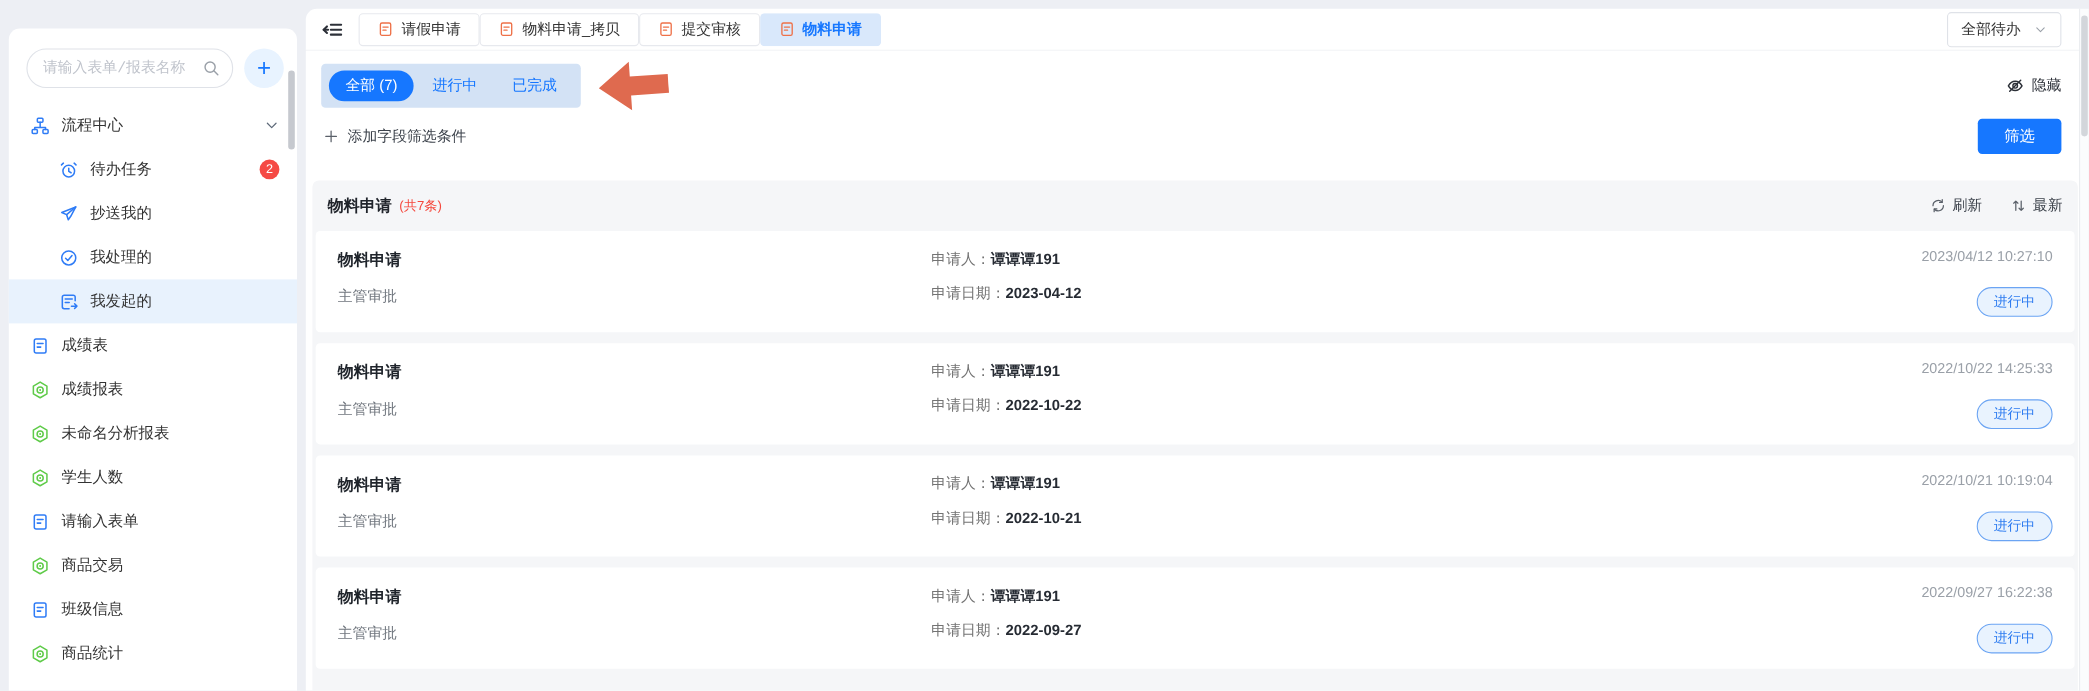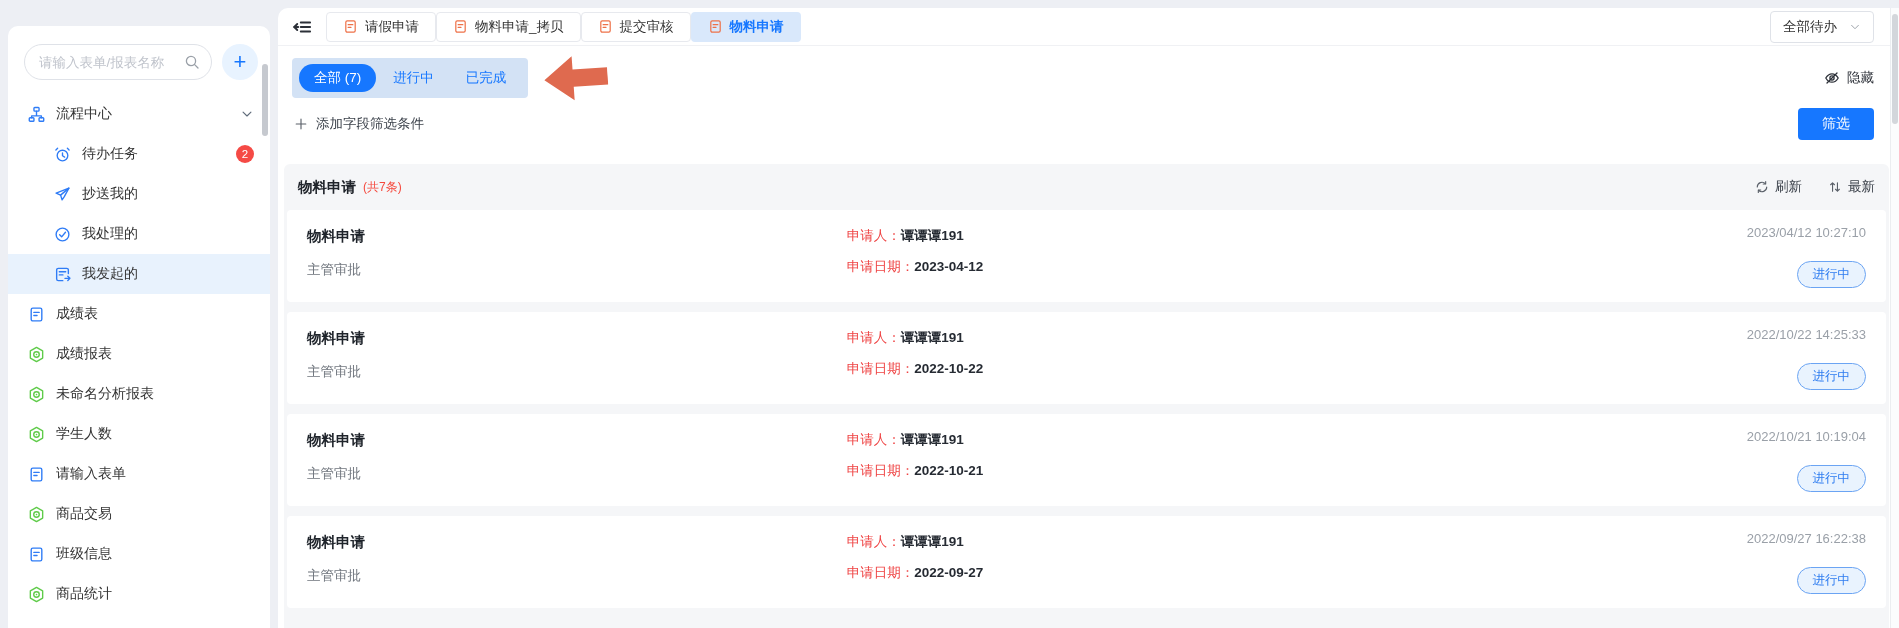--- a/index.html
+++ b/index.html
@@ -9,21 +9,21 @@
     font-family:"Liberation Sans","DejaVu Sans",sans-serif;
     color:#333; position:relative; font-size:14px;
   }
   svg { display:block; }
   .icn svg, .mini svg { width:100%; height:100%; fill:none; stroke:currentColor; stroke-width:1.3; stroke-linecap:round; stroke-linejoin:round; }
 
   
   .sidebar { position:absolute; left:8px; top:26px; width:262px; height:602px; background:#fff; border-radius:10px 10px 0 0; }
   .search-row { display:flex; align-items:center; gap:10px; padding:18px 12px 10px 16px; }
   .search-wrap { flex:1; position:relative; }
-  .search-wrap input { width:100%; height:36px; border:1px solid #dfe2e8; border-radius:18px; padding:0 34px 0 14px; font-size:13.5px; color:#333; outline:none; background:#fff; font-family:Liberation Sans, sans-serif; }
+  .search-wrap input { width:100%; height:36px; border:1px solid #dfe2e8; border-radius:18px; padding:0 34px 0 14px; font-size:13.5px; color:#333; outline:none; background:#fff; font-family:Liberation Mono, monospace; }
   .search-wrap input::placeholder { color:#c0c4cc; }
   .search-wrap .mini { position:absolute; right:12px; top:10px; width:16px; height:16px; color:#9aa0a8; }
   .add-btn { width:36px; height:36px; border-radius:50%; background:#e8f3ff; color:#1677ff; border:none; font-size:22px; line-height:34px; text-align:center; flex:0 0 auto; font-family:inherit; }
   .side-nav { margin-top:4px; }
   .side-item { height:40px; display:flex; align-items:center; padding-right:16px; font-size:14px; color:#333; cursor:pointer; }
   .side-item.lvl0 { padding-left:20px; }
   .side-item.lvl1 { padding-left:46px; }
   .side-item.selected { background:#e8f2fd; }
   .side-item .icn { width:17px; height:17px; margin-right:11px; flex:0 0 auto; }
   .icn.blue { color:#2f7cf6; }
@@ -69,21 +69,21 @@
   .l-count { color:#f5483d; margin-left:7px; font-size:12px; }
   .l-actions { margin-left:auto; display:flex; gap:26px; align-items:center; color:#3d434c; font-size:13.5px; }
   .l-act { display:flex; align-items:center; gap:6px; cursor:pointer; }
   .l-act .mini { width:14px; height:14px; color:#5a6069; }
 
   .row { background:#fff; border-radius:4px; height:92px; margin:0 1px 10px 1px; position:relative; padding:17px 20px; cursor:pointer; }
   .r-title { font-size:14.5px; font-weight:bold; color:#1f242b; }
   .r-step { margin-top:15px; font-size:13.5px; color:#70767e; }
   .r-mid { position:absolute; left:35%; top:17px; }
   .r-mid .line2 { margin-top:13px; }
-  .r-lab { color:#ef4444; font-size:13.5px; }
+  .r-lab { color:#737373; font-size:13.5px; }
   .r-val { color:#262b33; font-size:13.5px; font-weight:600; }
   .r-time { position:absolute; right:20px; top:15px; color:#9aa0a8; font-size:13px; }
   .r-status { position:absolute; right:20px; bottom:14px; border:1px solid #6ba4f3; color:#2e7cf0; background:#e9f3fe; border-radius:14px; padding:4px 15px; font-size:12.5px; }
 
   .page-scroll { position:absolute; right:0; top:8px; width:9px; bottom:0; background:#fbfcfd; border-left:1px solid #ebedf0; }
   .page-scroll .thumb { position:absolute; right:1px; top:6px; width:6px; height:110px; background:#d3d6db; border-radius:3px; }
 </style>
 </head>
 <body>
 

